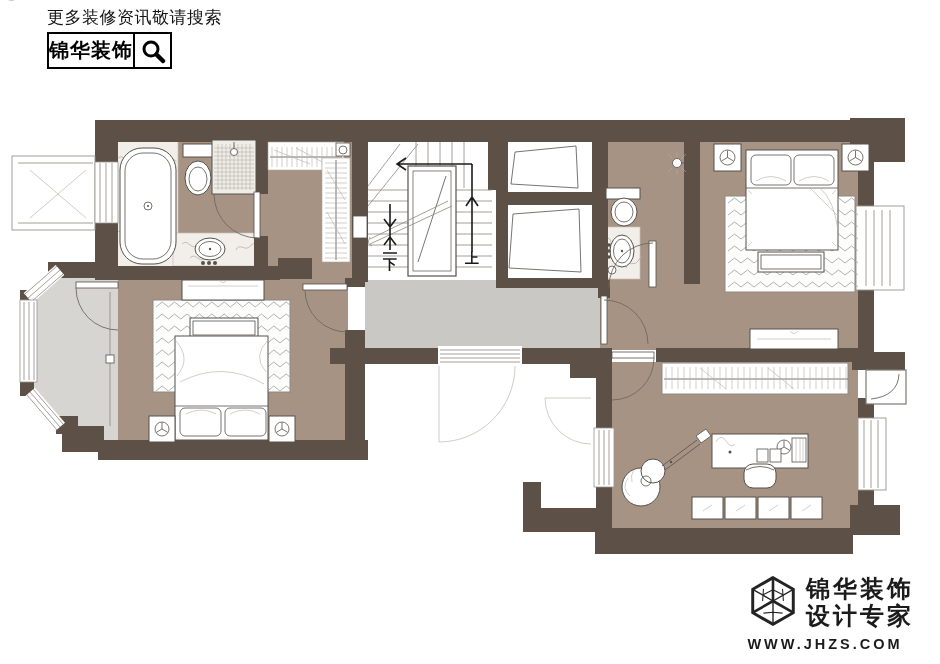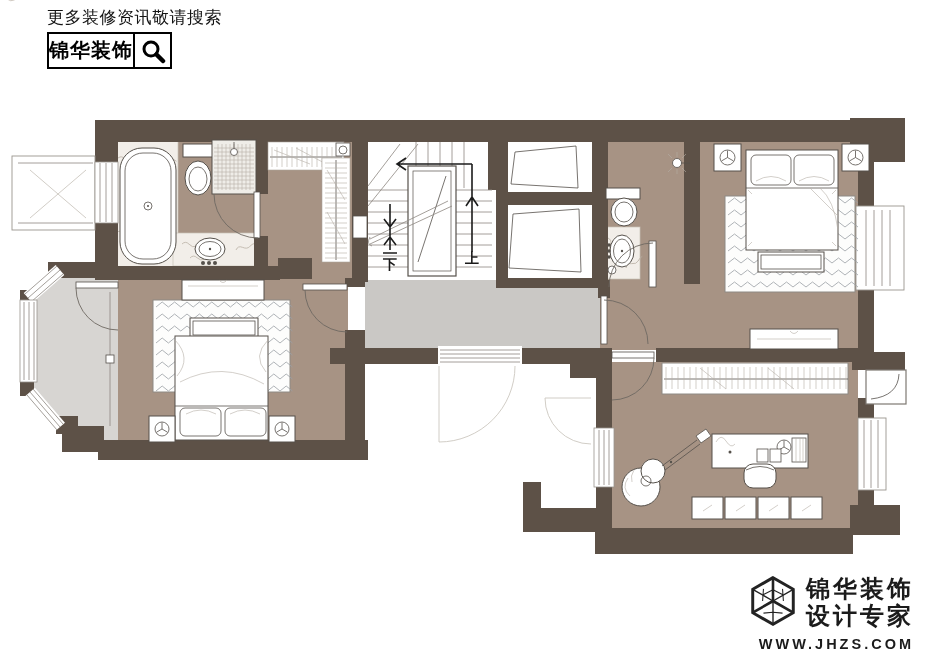--- a/index.html
+++ b/index.html
@@ -9,21 +9,21 @@
   .hdr{position:absolute;left:47px;top:6px;}
   .tagline{font-size:17px;font-weight:normal;color:#141414;letter-spacing:0.5px;white-space:nowrap;}
   .brandbox{margin-top:3px;width:121px;height:33px;border:2.5px solid #000;display:flex;align-items:stretch;background:#fff;}
   .brand{flex:1;display:flex;align-items:center;justify-content:center;font-size:20px;font-weight:bold;color:#000;letter-spacing:1px;white-space:nowrap;}
   .magwrap{width:36px;border-left:2.5px solid #000;display:flex;align-items:center;justify-content:center;}
   
   .ftr{position:absolute;right:26px;bottom:12px;width:178px;}
   .frow{display:flex;align-items:center;justify-content:flex-end;gap:7px;}
   .fbrand{text-align:left;color:#1b1b1b;}
   .fb1,.fb2{font-size:24px;font-weight:bold;letter-spacing:3px;line-height:1.12;white-space:nowrap;}
-  .website{margin-top:3px;text-align:right;font-size:14.5px;font-weight:bold;letter-spacing:3px;color:#1b1b1b;white-space:nowrap;}
+  .website{margin-top:3px;text-align:center;font-size:14.5px;font-weight:bold;letter-spacing:3px;color:#1b1b1b;white-space:nowrap;}
   
   svg.plan{position:absolute;left:0;top:0;}
   .fx{fill:#ffffff;stroke:#56514b;stroke-width:1;}
   .fx2{fill:#ffffff;stroke:#56514b;stroke-width:0.8;}
   .ln{stroke:#56514b;stroke-width:0.8;fill:none;}
   .thin{stroke:#8d8780;stroke-width:0.8;fill:none;}
   .fine{stroke:#b5afa6;stroke-width:0.6;fill:none;}
   .faint{stroke:#ccc7c0;stroke-width:0.9;fill:none;}
   .arc{stroke:#6e6962;stroke-width:0.9;fill:none;}
   .zig{stroke:#9ba0a4;stroke-width:0.8;fill:none;}

